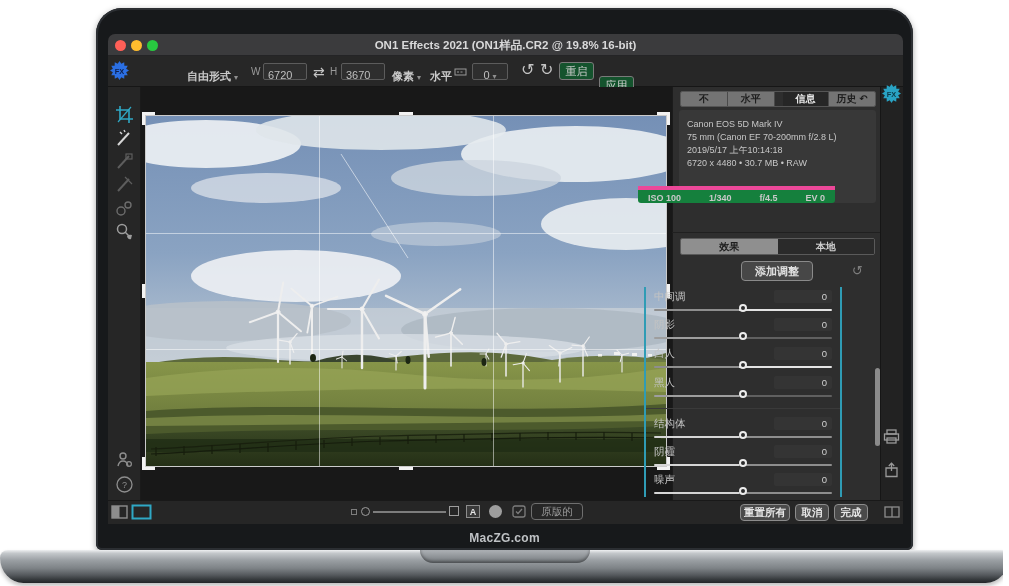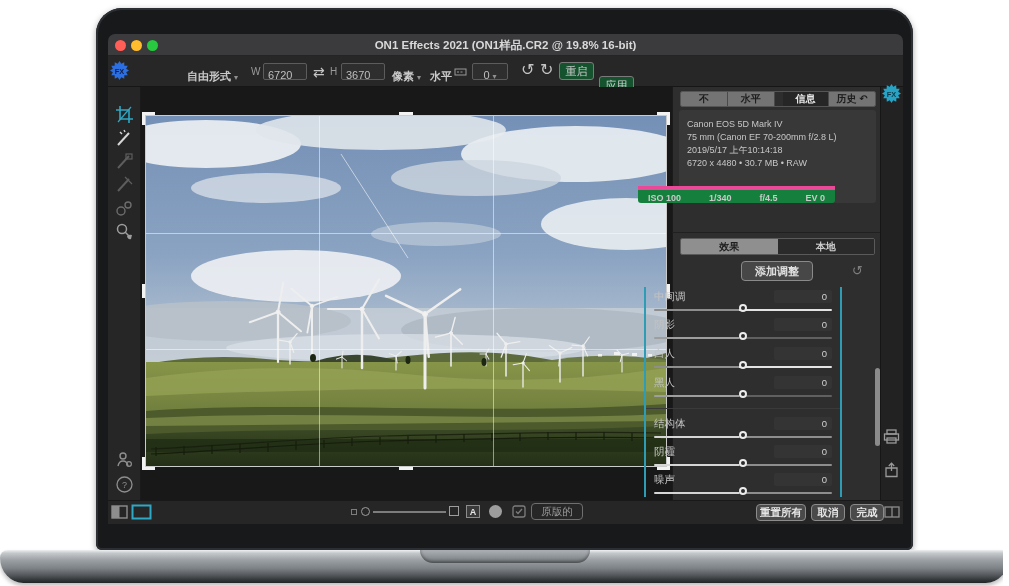--- a/index.html
+++ b/index.html
@@ -72,21 +72,21 @@
   .tr-c{background:linear-gradient(to right,#d6d6d6 0 48%,#8e8e8e 48% 100%);}
   .shandle{position:absolute;left:48%;top:-5px;width:8px;height:8px;border:2px solid #ececec;border-radius:50%;background:#2c2c2c;}
   #sdivider{position:absolute;left:0;top:121px;width:100%;height:1px;background:#202020;border-bottom:1px solid #3a3a3a;}
   #scrollbar{left:875px;top:368px;width:5px;height:78px;background:#8b8b8b;border-radius:3px;}
 
   
   #rstrip{left:880px;top:87px;width:23px;height:413px;background:#222222;border-left:1px solid #161616;}
 
   
   #bottombar{left:108px;top:500px;width:795px;height:24px;background:#262626;border-top:1px solid #191919;}
-  .fbtn{background:#4a4a4a;border:1px solid #8c8c8c;border-radius:4px;color:#e6e6e6;font-size:10.5px;font-weight:bold;height:17px;line-height:15px;text-align:center;top:504px;margin-left:16px;}
+  .fbtn{background:#4a4a4a;border:1px solid #8c8c8c;border-radius:4px;color:#e6e6e6;font-size:10.5px;font-weight:bold;height:17px;line-height:15px;text-align:center;top:504px;}
   #orig-btn{left:531px;top:503px;width:52px;height:17px;border:1px solid #6f6f6f;border-radius:4px;color:#9a9a9a;font-size:10.5px;text-align:center;line-height:15px;}
 </style>
 </head>
 <body>
 
 <div id="stage">
 
   <div class="abs" id="lid"></div>
 
   <div class="abs" id="screen"></div>
@@ -503,16 +503,17 @@
   </svg>
   <div class="abs" id="orig-btn">原版的</div>
   <div class="abs fbtn" style="left:740px;width:50px">重置所有</div>
   <div class="abs fbtn" style="left:795px;width:34px">取消</div>
   <div class="abs fbtn" style="left:834px;width:34px">完成</div>
   <svg class="abs" style="left:884px;top:506px" width="16" height="12" viewBox="0 0 16 12">
     <rect x="1" y="1" width="14" height="10" fill="none" stroke="#8d8d8d" stroke-width="1.3"></rect>
     <line x1="8" y1="1" x2="8" y2="11" stroke="#8d8d8d" stroke-width="1.3"></line>
   </svg>
 
+  <div class="abs" id="brand">MacZG.com</div>
   <div class="abs" id="base"></div>
   <div class="abs" id="notch"></div>
 
 </div>
 
 </body></html>

